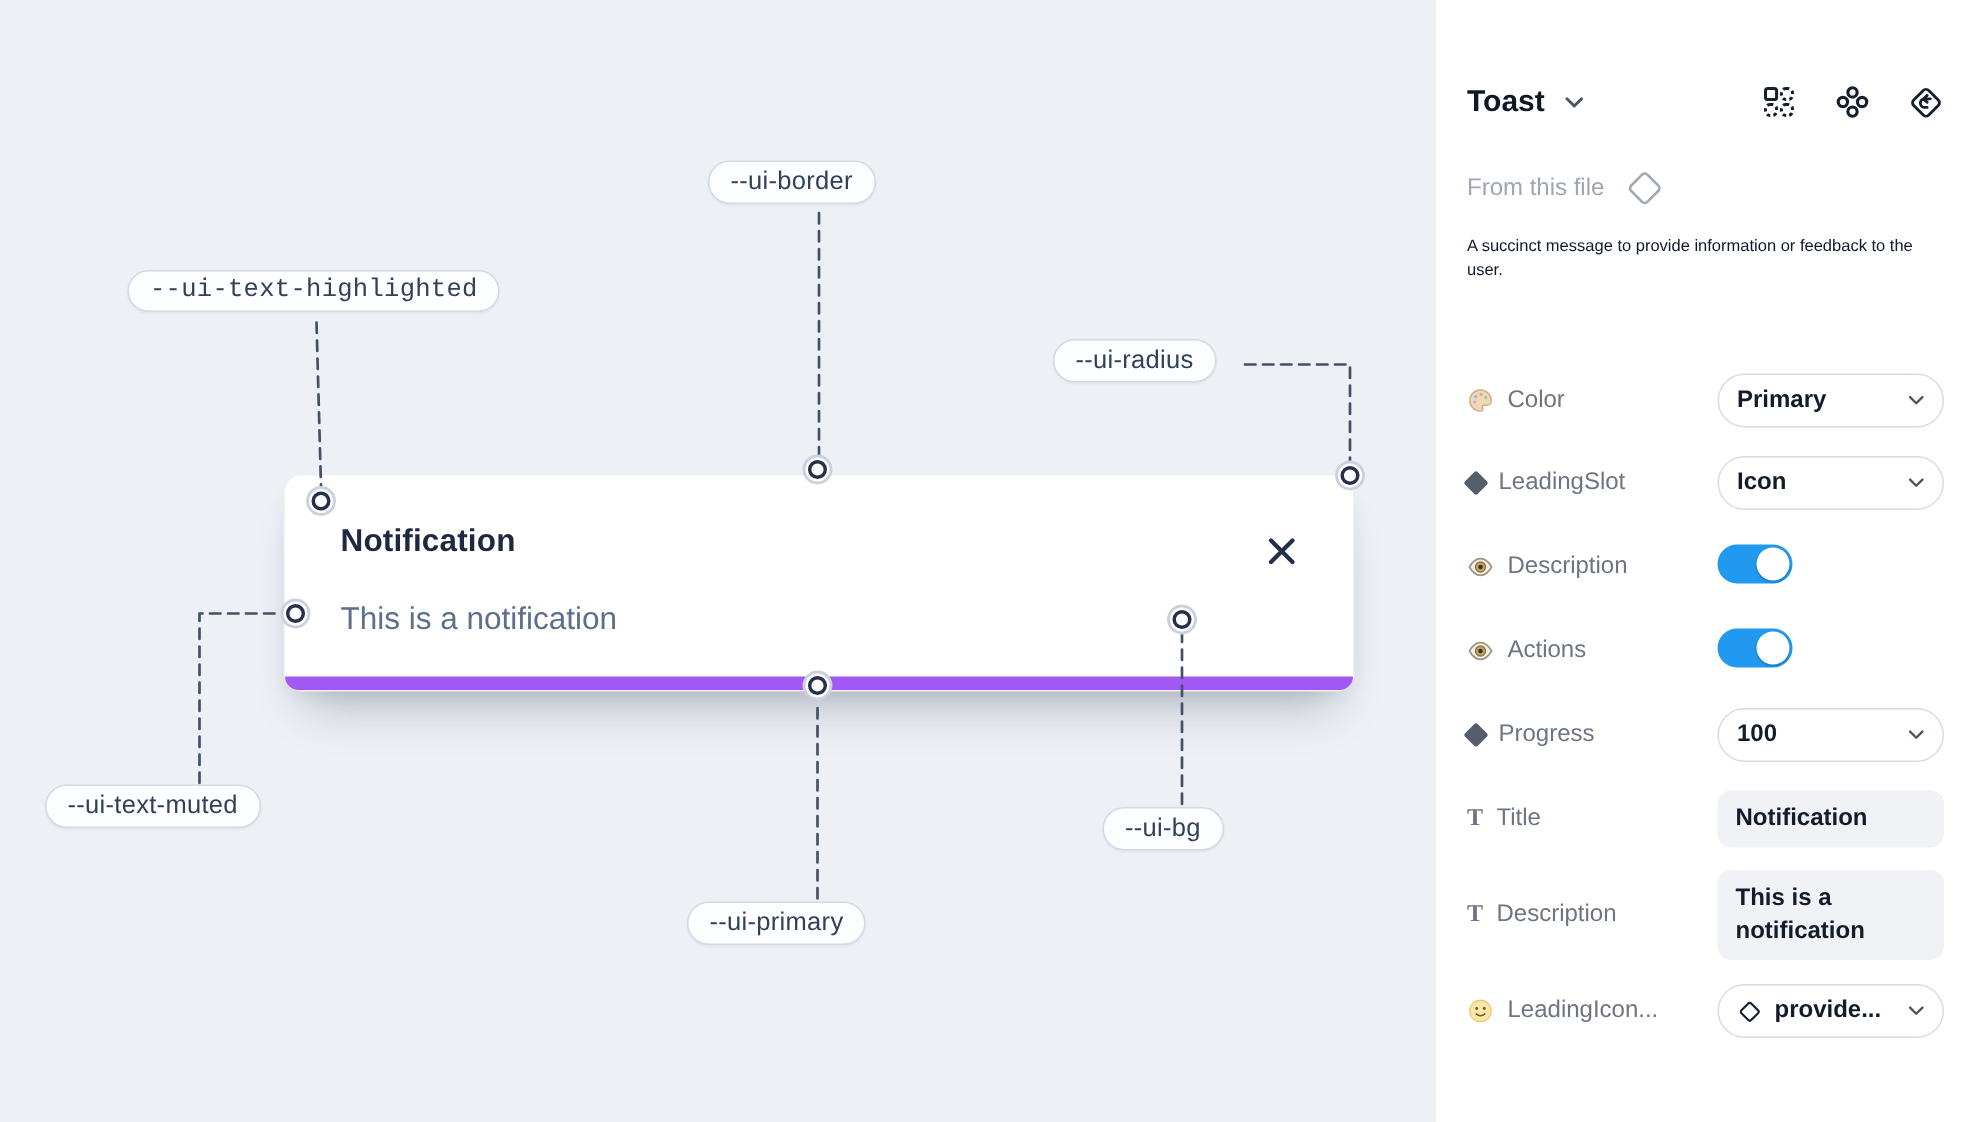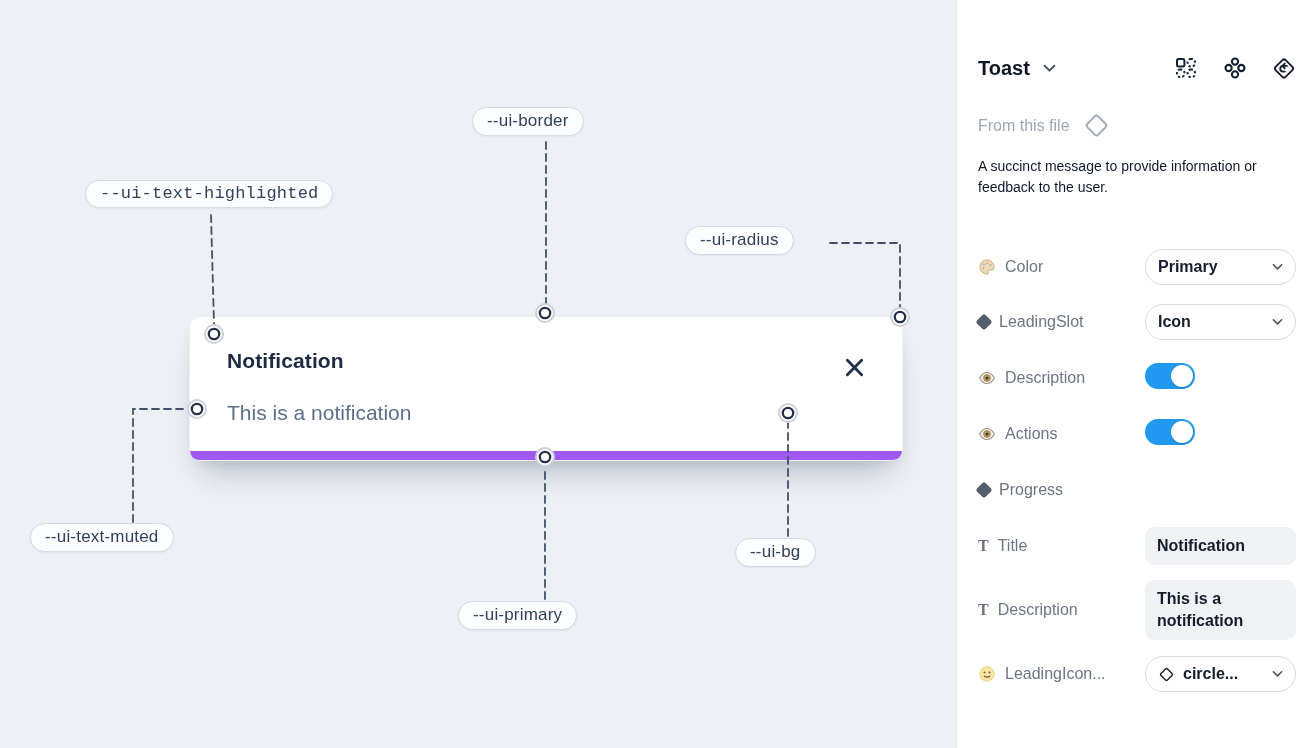--- a/index.html
+++ b/index.html
@@ -16,40 +16,40 @@
   .toast-title { position:absolute; left:37px; top:32px; font-size:21px; font-weight:700; color:#1c2940; letter-spacing:.1px; }
   .toast-desc  { position:absolute; left:37px; top:84px; font-size:21px; font-weight:400; color:#5d6f8a; }
   .toast-close { position:absolute; right:36px; top:38px; width:24px; height:24px; display:flex; align-items:center; justify-content:center; cursor:pointer; background:none; border:none; }
   .toast-progress { position:absolute; left:0; right:0; bottom:0; height:9px; background:#a259f3; border-radius:0 0 11px 11px; }
 
   .pill { position:absolute; z-index:4; background:#fdfeff; border:1px solid #d3dae4; border-radius:18px;
     padding:3px 14px 4px; font-size:17px; color:#32405a; white-space:nowrap; letter-spacing:.2px;
     box-shadow:0 1px 2px rgba(40,52,80,.06); }
   .pill-border      { left:472px; top:107px; }
   .pill-highlighted { left:85px;  top:180px;font-family:Liberation Mono, monospace; }
-  .pill-radius      { left:685px; top:226px; }
+  .pill-radius      { left:702px; top:226px; }
   .pill-muted       { left:30px;  top:523px; }
   .pill-primary     { left:458px; top:601px; }
   .pill-bg          { left:735px; top:538px; }
 
   
   .panel { position:absolute; left:956px; top:0; width:356px; height:748px; background:#ffffff;
     border-left:1px solid #e8eaee; }
   .panel > * { position:absolute; }
 
   .panel-header { left:21px; top:56px; right:16px; display:flex; align-items:center; }
   .panel-title-wrap { display:flex; align-items:center; gap:13px; cursor:pointer; }
   .panel-title { font-size:20px; font-weight:700; color:#101826; }
   .header-icons { margin-left:auto; display:flex; align-items:center; gap:25px; }
   .hicon { width:24px; height:24px; display:flex; align-items:center; justify-content:center; cursor:pointer; background:none; border:none; }
 
   .source-row { left:21px; top:112px; display:flex; align-items:center; gap:13px; }
   .source-text { font-size:16px; color:#9fa6b2; }
 
-  .panel-desc { left:21px; top:156px; width:324px; font-size:14px; line-height:1.48; color:#10182b; }
+  .panel-desc { left:21px; top:156px; width:324px; font-size:11px; line-height:1.48; color:#10182b; }
 
   .prop-row { left:21px; right:16px; display:flex; align-items:center; }
   .prop-label { display:flex; align-items:center; gap:9px; font-size:16px; color:#6e7582; min-width:0;justify-content:center; }
   .prop-label .lname { white-space:nowrap; overflow:hidden; text-overflow:ellipsis; }
   .prop-control { margin-left:auto; width:151px; flex:none; }
 
   .row-color       { top:249px; height:36px; }
   .row-leadingslot { top:304px; height:36px; }
   .row-description { top:365px; height:26px; }
   .row-actions     { top:421px; height:26px; }
@@ -246,20 +246,30 @@
     <div class="prop-control">
       <button class="toggle" aria-checked="on" style="background-color: rgb(34, 153, 240);"><span class="knob"></span></button>
     </div>
   </div>
 
   <div class="prop-row row-progress">
     <div class="prop-label">
       <span class="diamond-solid"></span>
       <span class="lname">Progress</span>
     </div>
+    <div class="prop-control">
+      <div class="select">
+        <span class="sval">100</span>
+        <span class="chev">
+            <svg width="11" height="8" viewBox="0 0 12 8">
+              <path d="M1.5 1.5 L6 6 L10.5 1.5" stroke="#4b5563" stroke-width="1.7" fill="none" stroke-linecap="round" stroke-linejoin="round"></path>
+            </svg>
+          </span>
+      </div>
+    </div>
   </div>
 
   <div class="prop-row row-title">
     <div class="prop-label">
       <span class="t-glyph">T</span>
       <span class="lname">Title</span>
     </div>
     <div class="prop-control">
       <div class="tfield">Notification</div>
     </div>
@@ -285,21 +295,21 @@
       </svg>
       <span class="lname">LeadingIcon...</span>
     </div>
     <div class="prop-control">
       <div class="select">
         <span class="dicon">
             <svg width="17" height="17" viewBox="0 0 20 20" fill="none">
               <rect x="4.6" y="4.6" width="10.8" height="10.8" rx="1.6" transform="rotate(45 10 10)" stroke="#15202f" stroke-width="1.7"></rect>
             </svg>
           </span>
-        <span class="sval">circle...</span>
+        <span class="sval">provide...</span>
         <span class="chev">
             <svg width="11" height="8" viewBox="0 0 12 8">
               <path d="M1.5 1.5 L6 6 L10.5 1.5" stroke="#4b5563" stroke-width="1.7" fill="none" stroke-linecap="round" stroke-linejoin="round"></path>
             </svg>
           </span>
       </div>
     </div>
   </div>
 
 </div>

